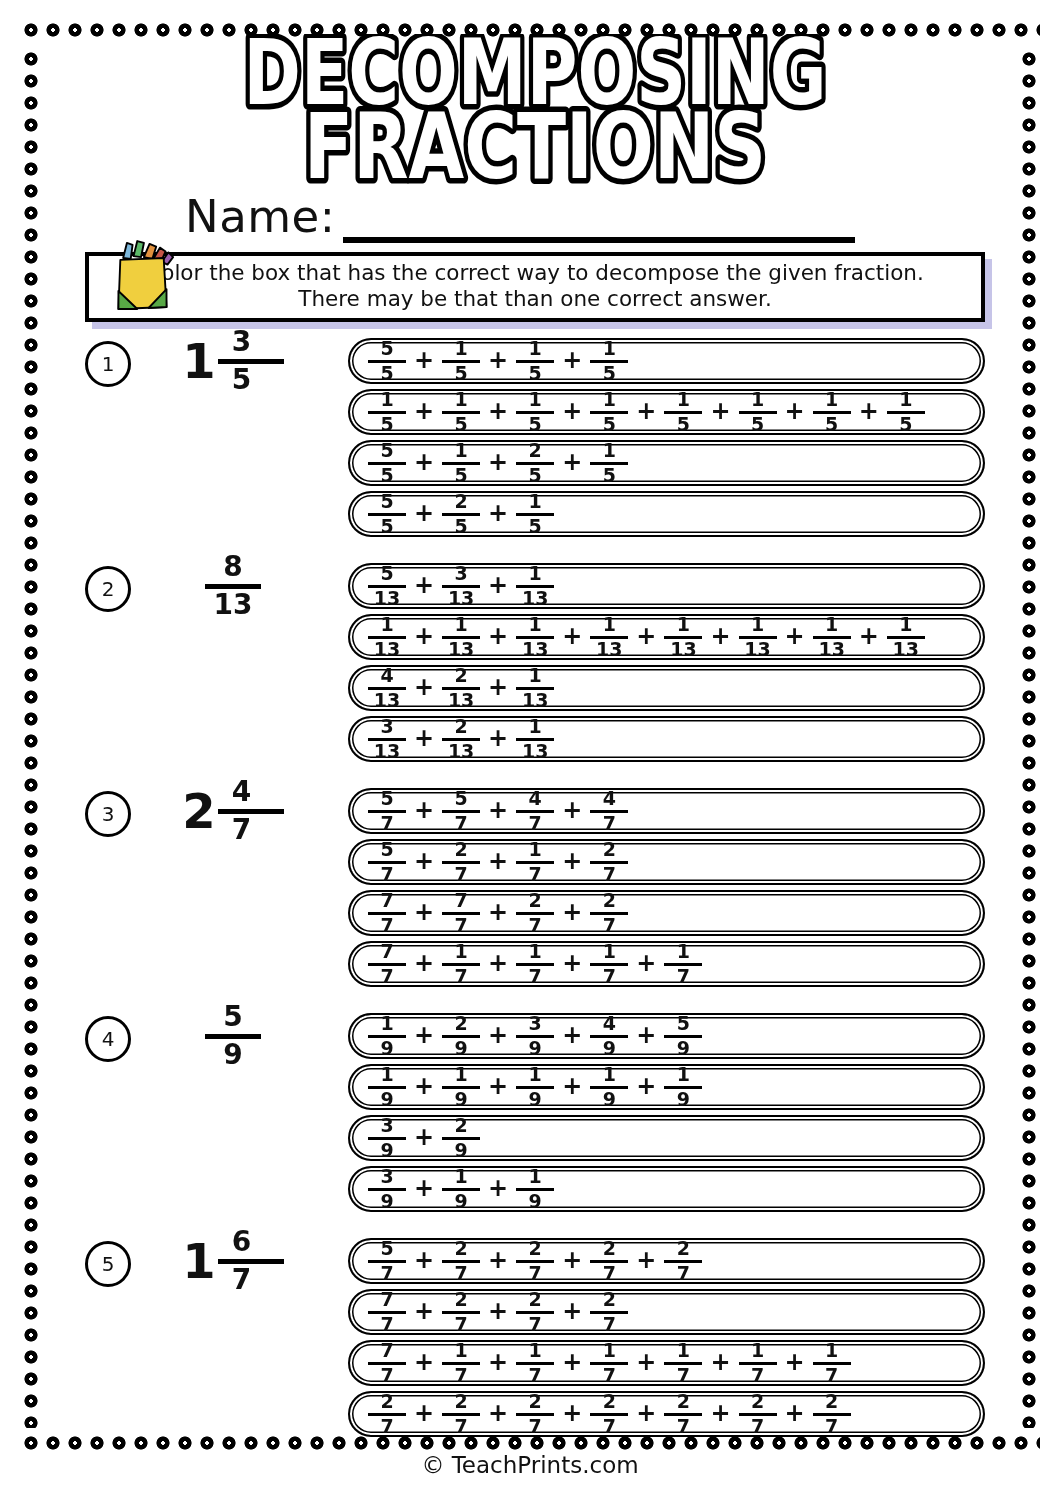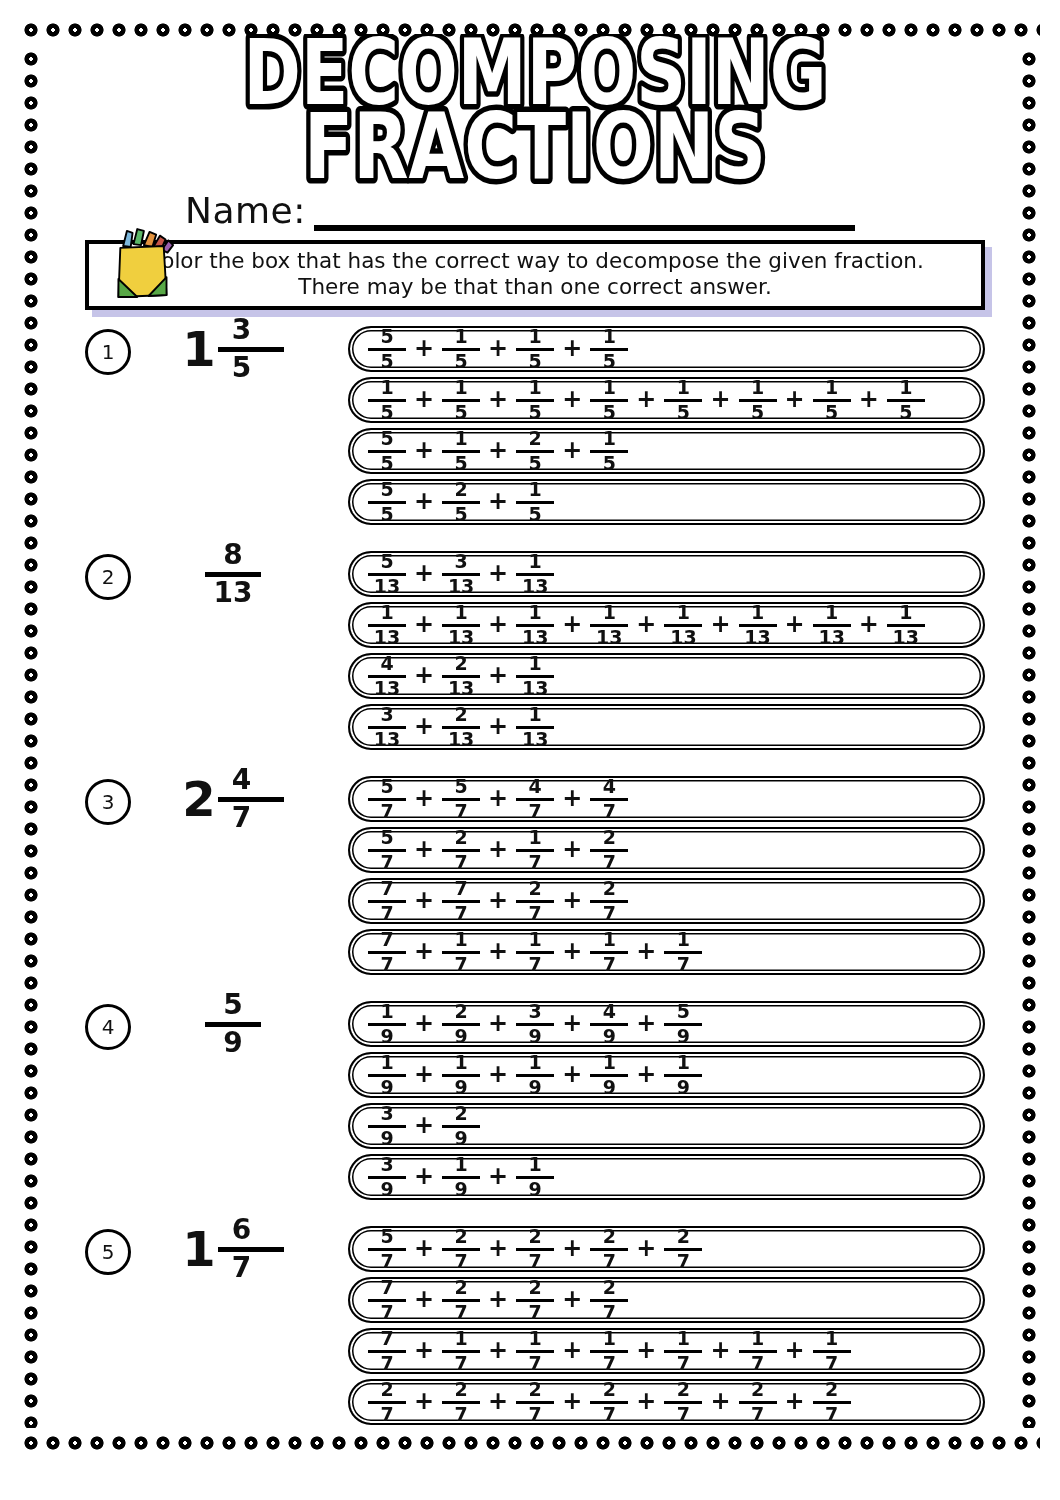--- a/index.html
+++ b/index.html
@@ -20,21 +20,21 @@
   .dots-right{right:24px;}
 
   .content{position:absolute;left:85px;right:75px;top:34px;}
 
   .title-svg{display:block;margin:0 auto;width:780px;height:152px;}
   .title-text{font-family:"DejaVu Sans",sans-serif;font-weight:800;font-size:90px;
     fill:#fff;stroke:#000;stroke-width:11px;paint-order:stroke fill;
     stroke-linejoin:round;text-anchor:middle;}
 
   .name-row{display:flex;align-items:flex-end;margin:4px 130px 0 100px;}
-  .name-label{font-size:36px;letter-spacing:0.5px;}
+  .name-label{font-size:45px;letter-spacing:0.5px;}
   .name-line{flex:1;border-bottom:6px solid #000;height:34px;margin-left:8px;}
 
   .instructions{position:relative;margin-top:9px;border:4px solid #000;background:#fff;
     box-shadow:7px 7px 0 #c6c4e8;padding:4px 20px 6px;text-align:center;}
   .instr-text div{font-size:21.5px;line-height:26px;}
   .crayon{position:absolute;left:20px;top:-22px;width:66px;height:82px;}
 
   #problems{margin-top:16px;}
   .problem{display:grid;grid-template-columns:48px 200px 1fr;margin-bottom:26px;align-items:start;}
   .pnum{width:40px;height:40px;border:3.5px solid #000;border-radius:50%;
@@ -729,13 +729,14 @@
                 <span class="num">2</span>
                 <span class="bar"></span>
                 <span class="den">7</span>
               </span>
             </div>
           </div>
         </div>
       </div>
   </div>
 
+  <div class="footer">© TeachPrints.com</div>
 </div>
 
 </body></html>

